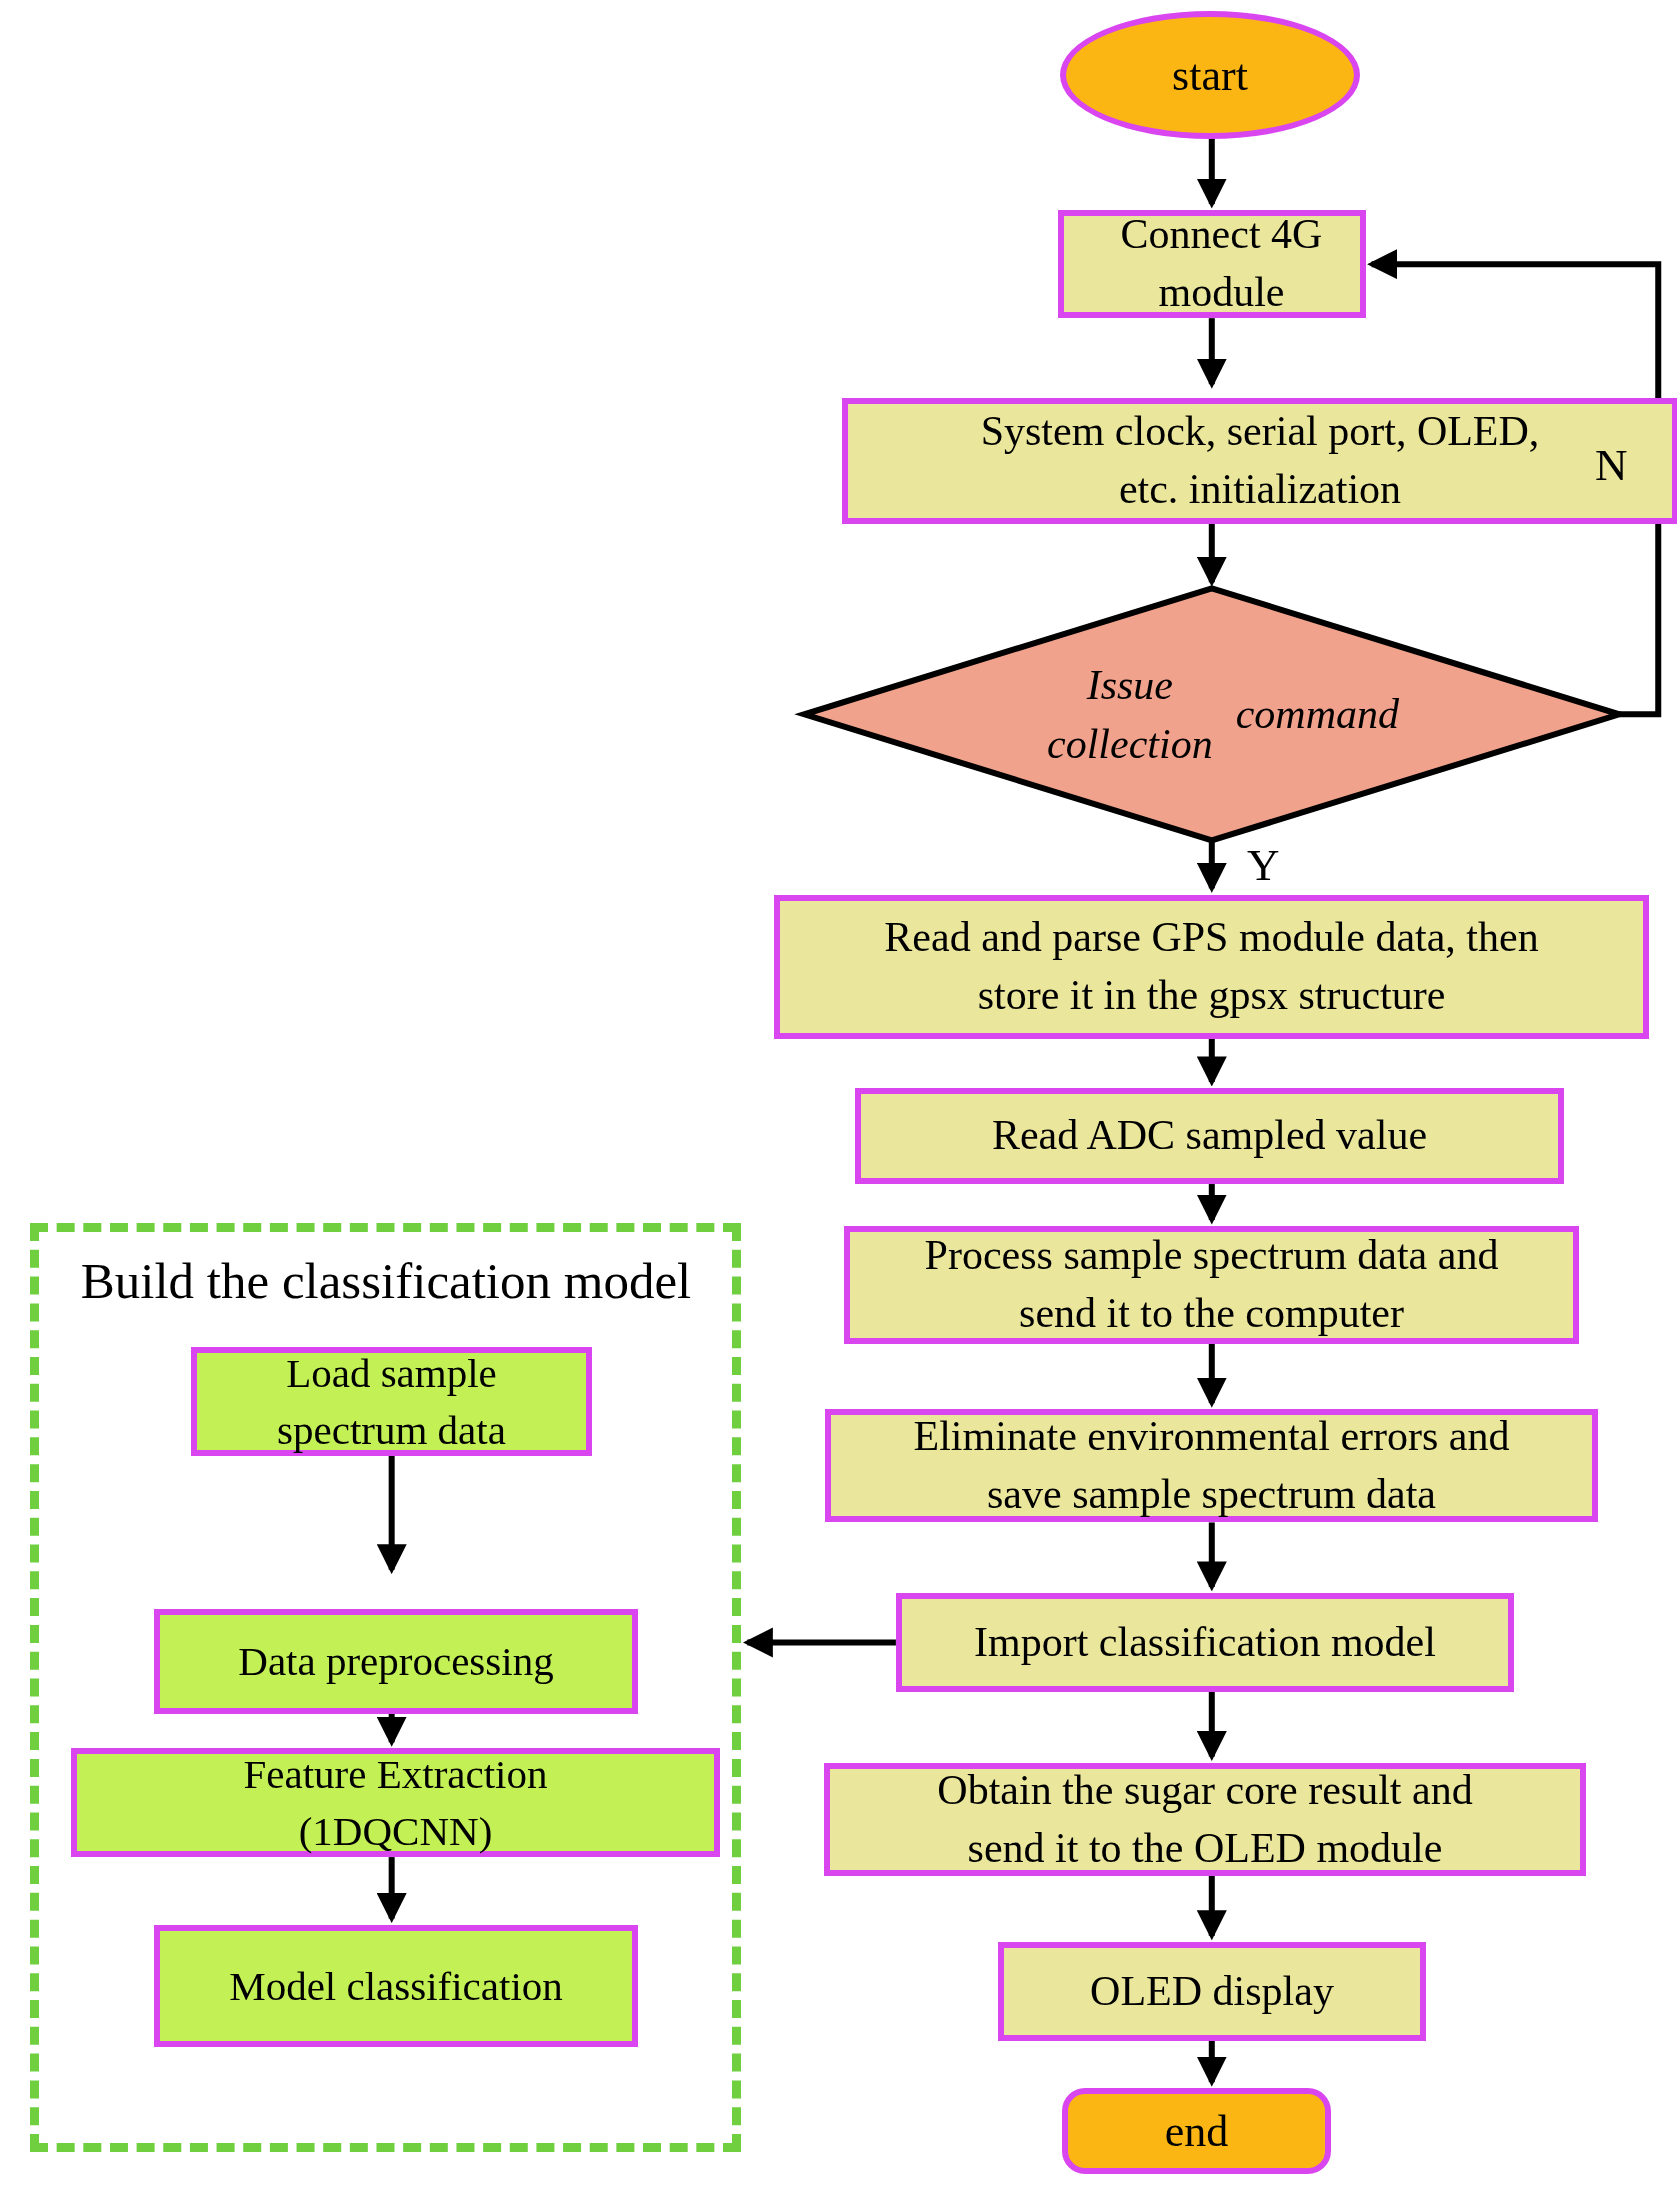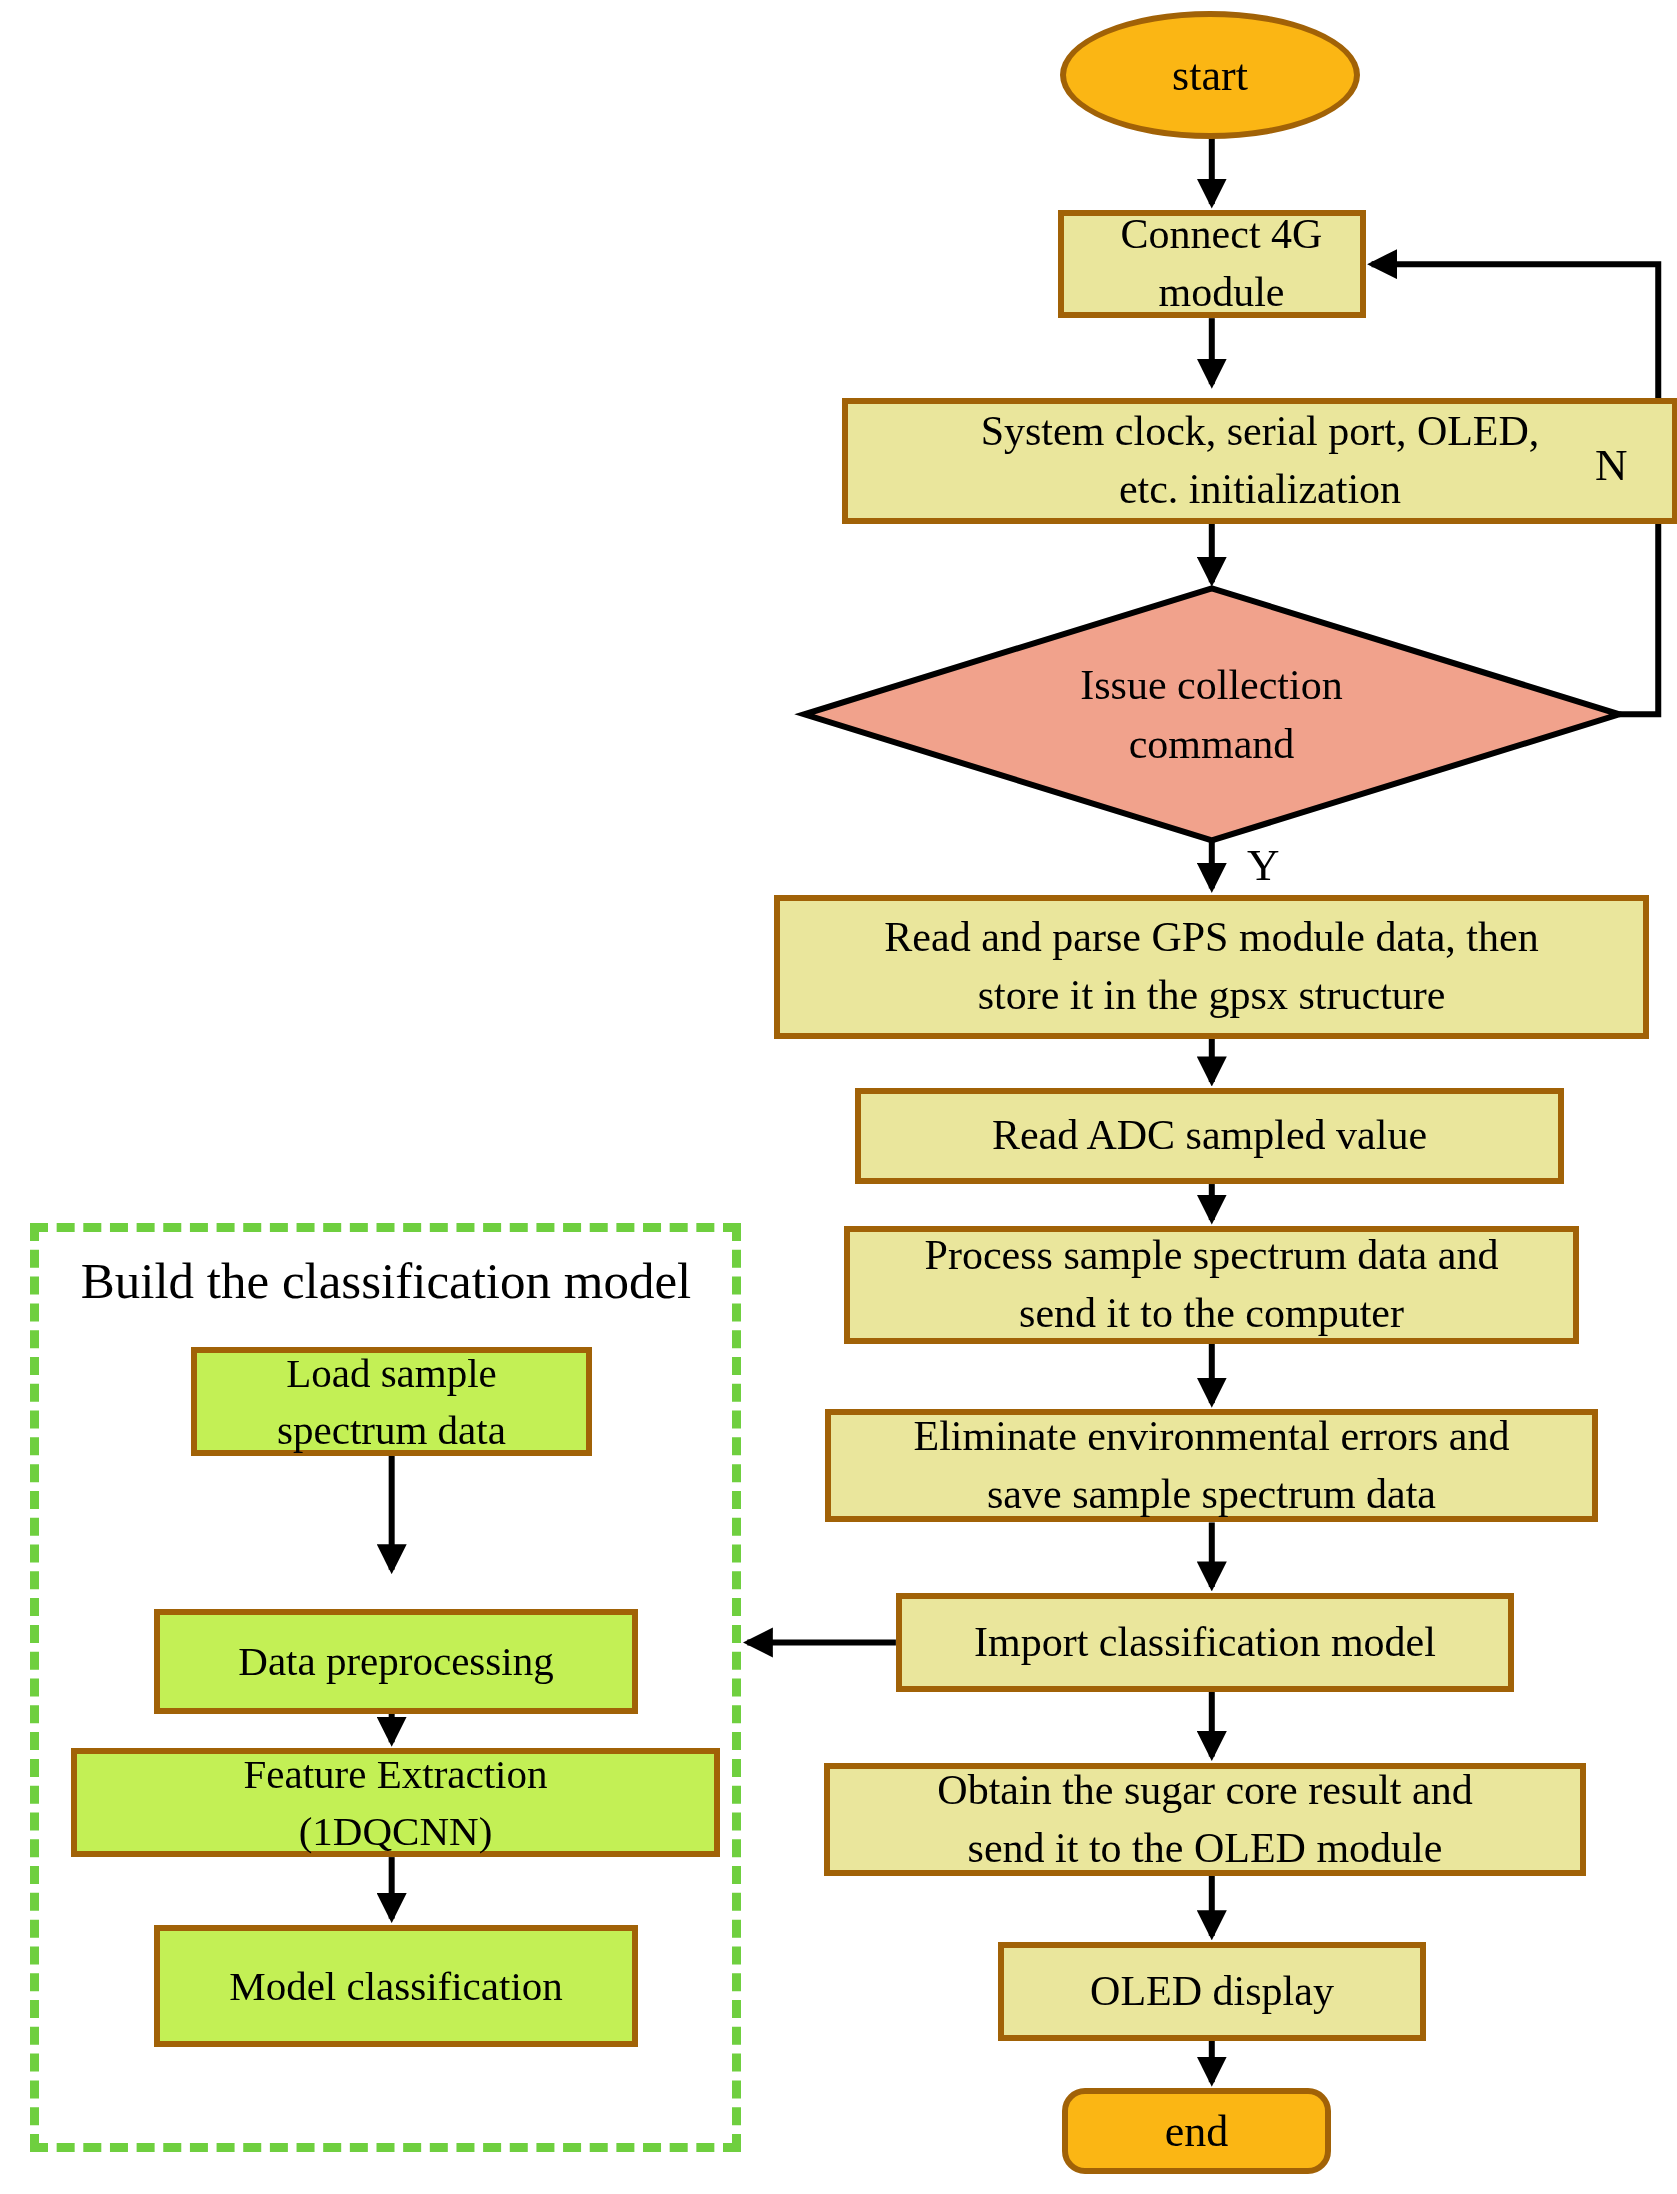--- a/index.html
+++ b/index.html
@@ -1,30 +1,30 @@
 <!DOCTYPE html>
 <html style="font-size:12px"><head>
 <meta charset="utf-8">
 <style>
   html,body{margin:0;padding:0;background:#ffffff;}
   body{font-family:"Liberation Serif","DejaVu Serif",serif;}
   .canvas{position:relative;width:1677px;height:2194px;background:#ffffff;overflow:hidden;}
   .connectors{position:absolute;left:0;top:0;z-index:0;}
   .conn{stroke:#000;stroke-width:8;fill:none;}
-  .node{position:absolute;z-index:1;box-sizing:border-box;border:6px solid #a16207;
+  .node{position:absolute;z-index:1;box-sizing:border-box;border:6px solid #d946ef;
         display:flex;flex-direction:column;justify-content:center;align-items:center;
         text-align:center;color:#000;}
   .tan{background:#EAE69C;font-size:42px;line-height:1.38;}
   .green{background:#C3F055;font-size:41px;line-height:1.38;}
   .terminal{background:#FBB614;font-size:44px;}
   .ellipse{border-radius:50%;}
   .rounded{border-radius:23px;}
   .ln{display:block;}
   .diamond-text{position:absolute;z-index:1;text-align:center;font-size:42px;line-height:1.4;
-        display:flex;flex-direction:column;justify-content:center;align-items:center;}
+        display:flex;flex-direction:row;justify-content:center;align-items:center;font-style:italic;}
   .branch-label{position:absolute;z-index:1;font-size:45px;}
   .panel{position:absolute;z-index:0;box-sizing:border-box;border:9.8px dashed #6FCF3F;background:transparent;}
   .panel-title{position:absolute;z-index:1;text-align:center;font-size:51px;}
 </style>
 </head>
 <body>
 
 <div class="canvas">
 
   <svg class="connectors" width="1677" height="2194" viewBox="0 0 2235 2924">

